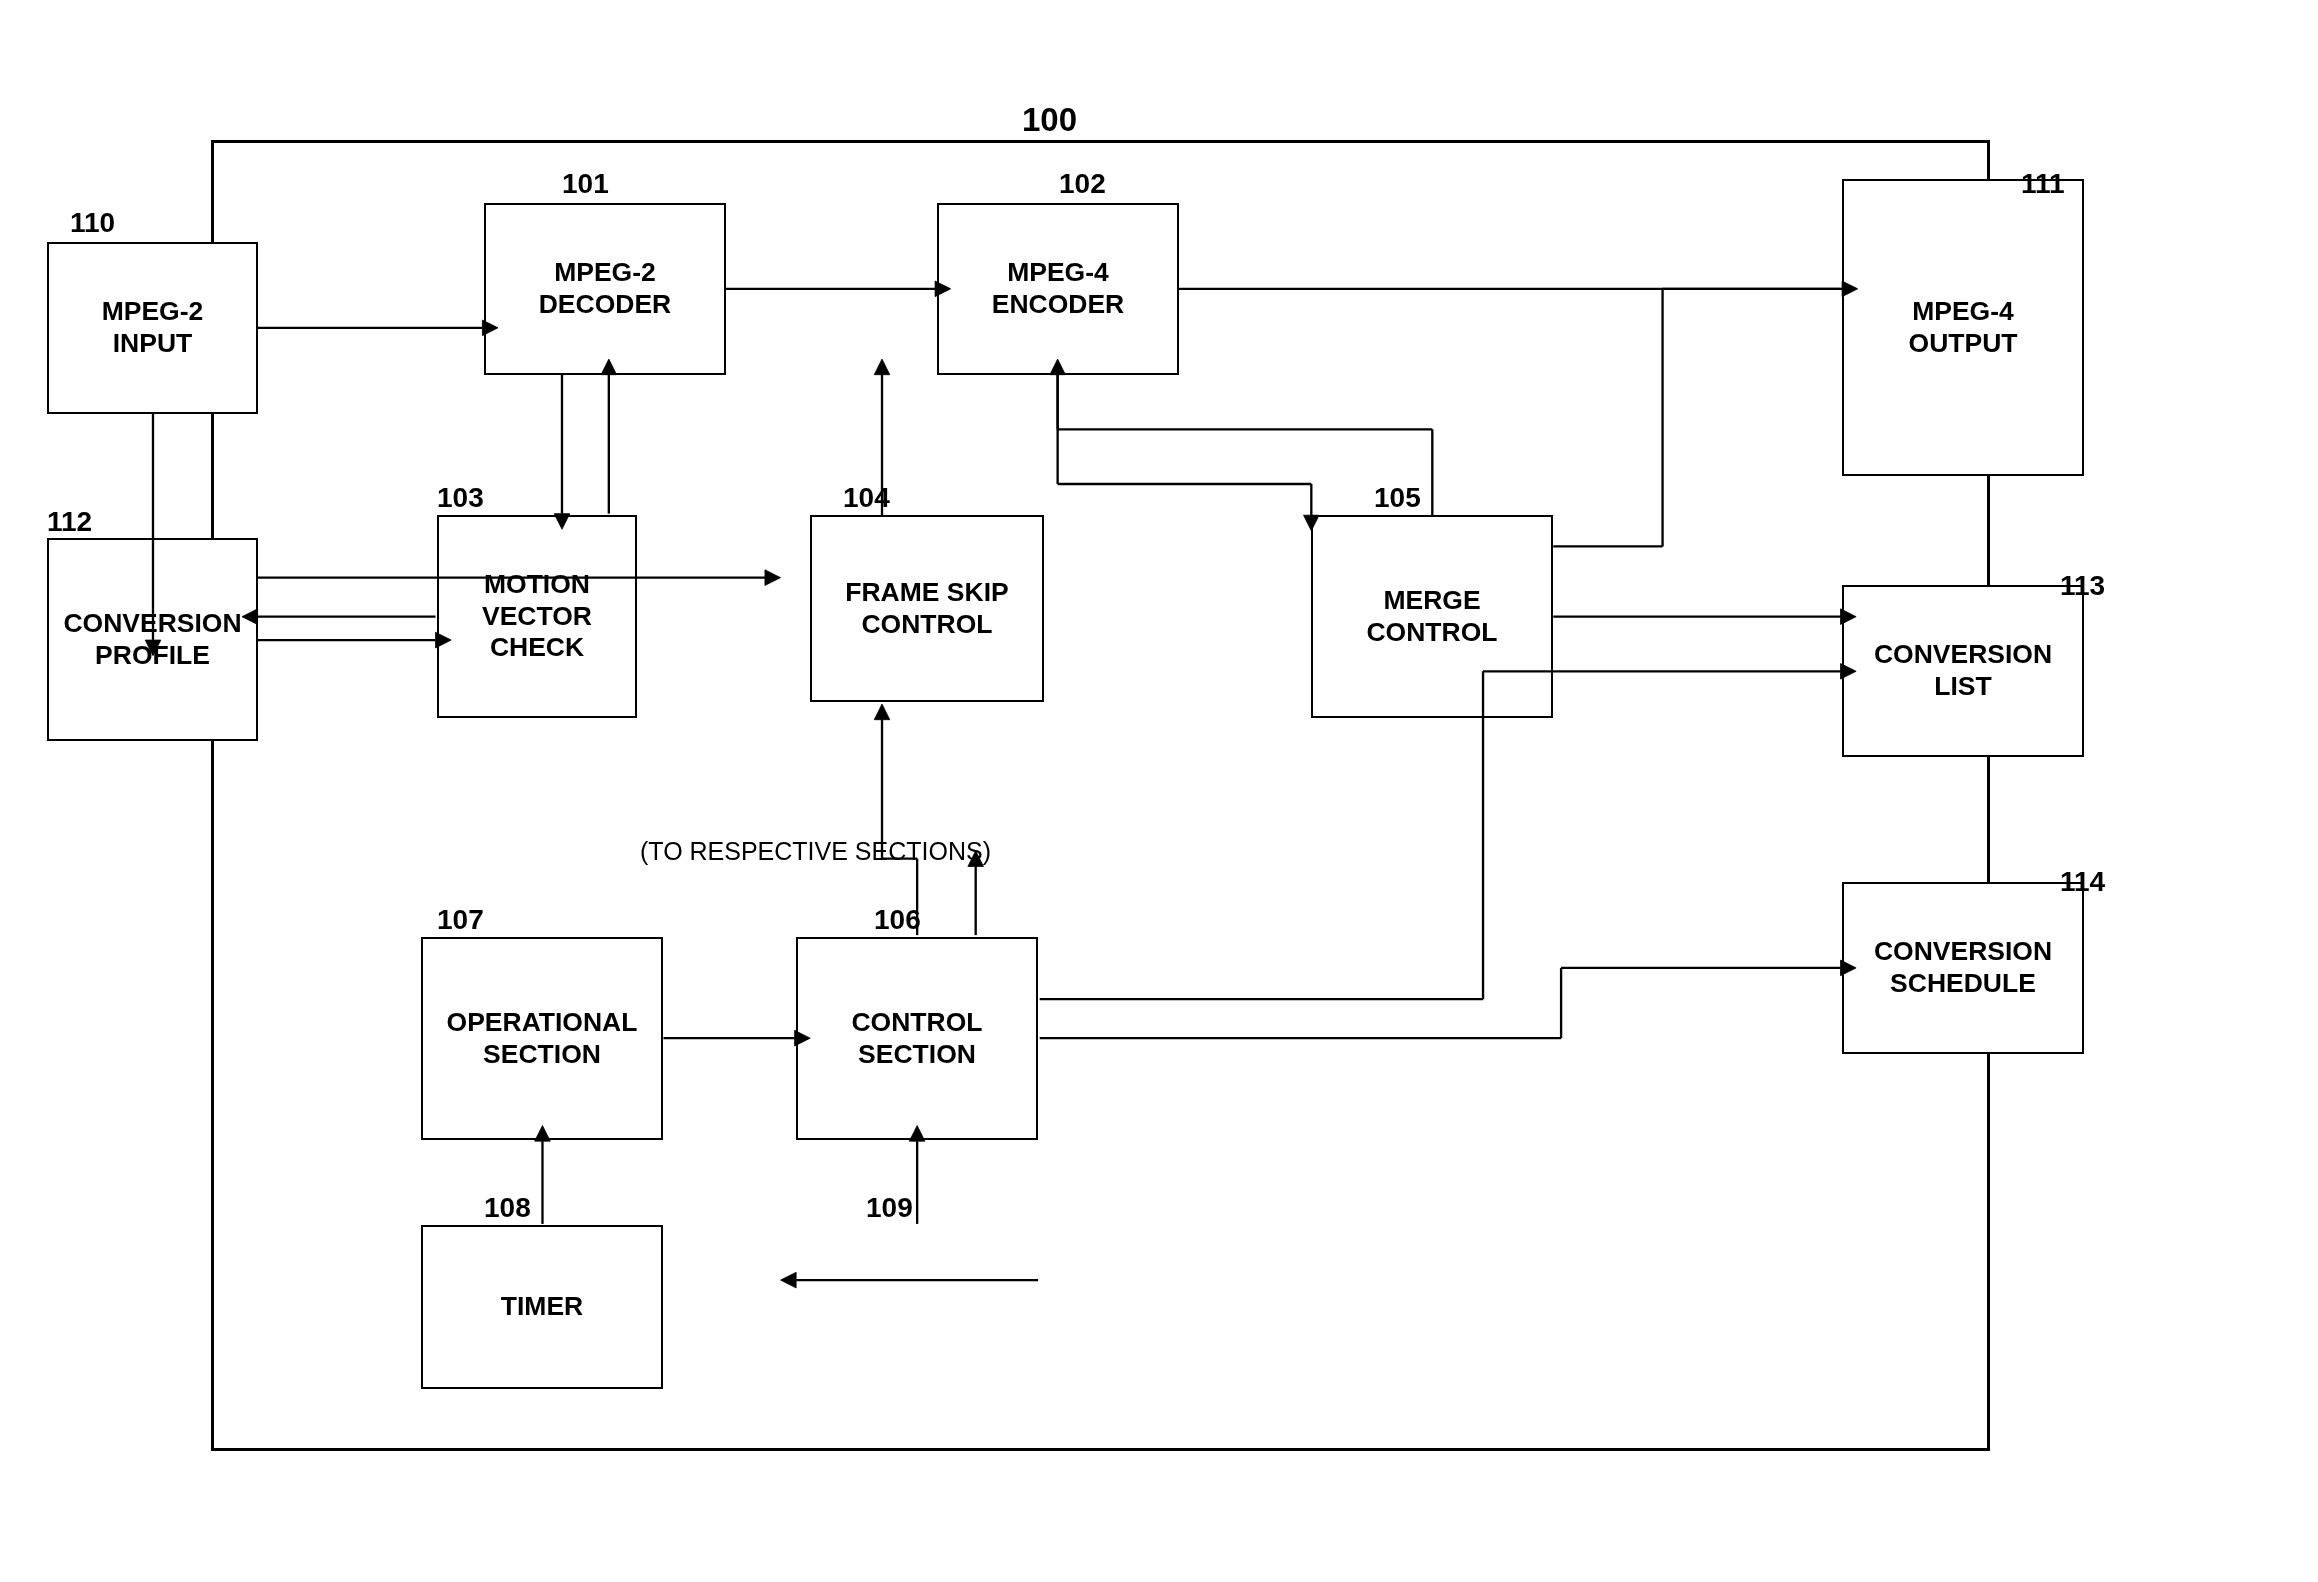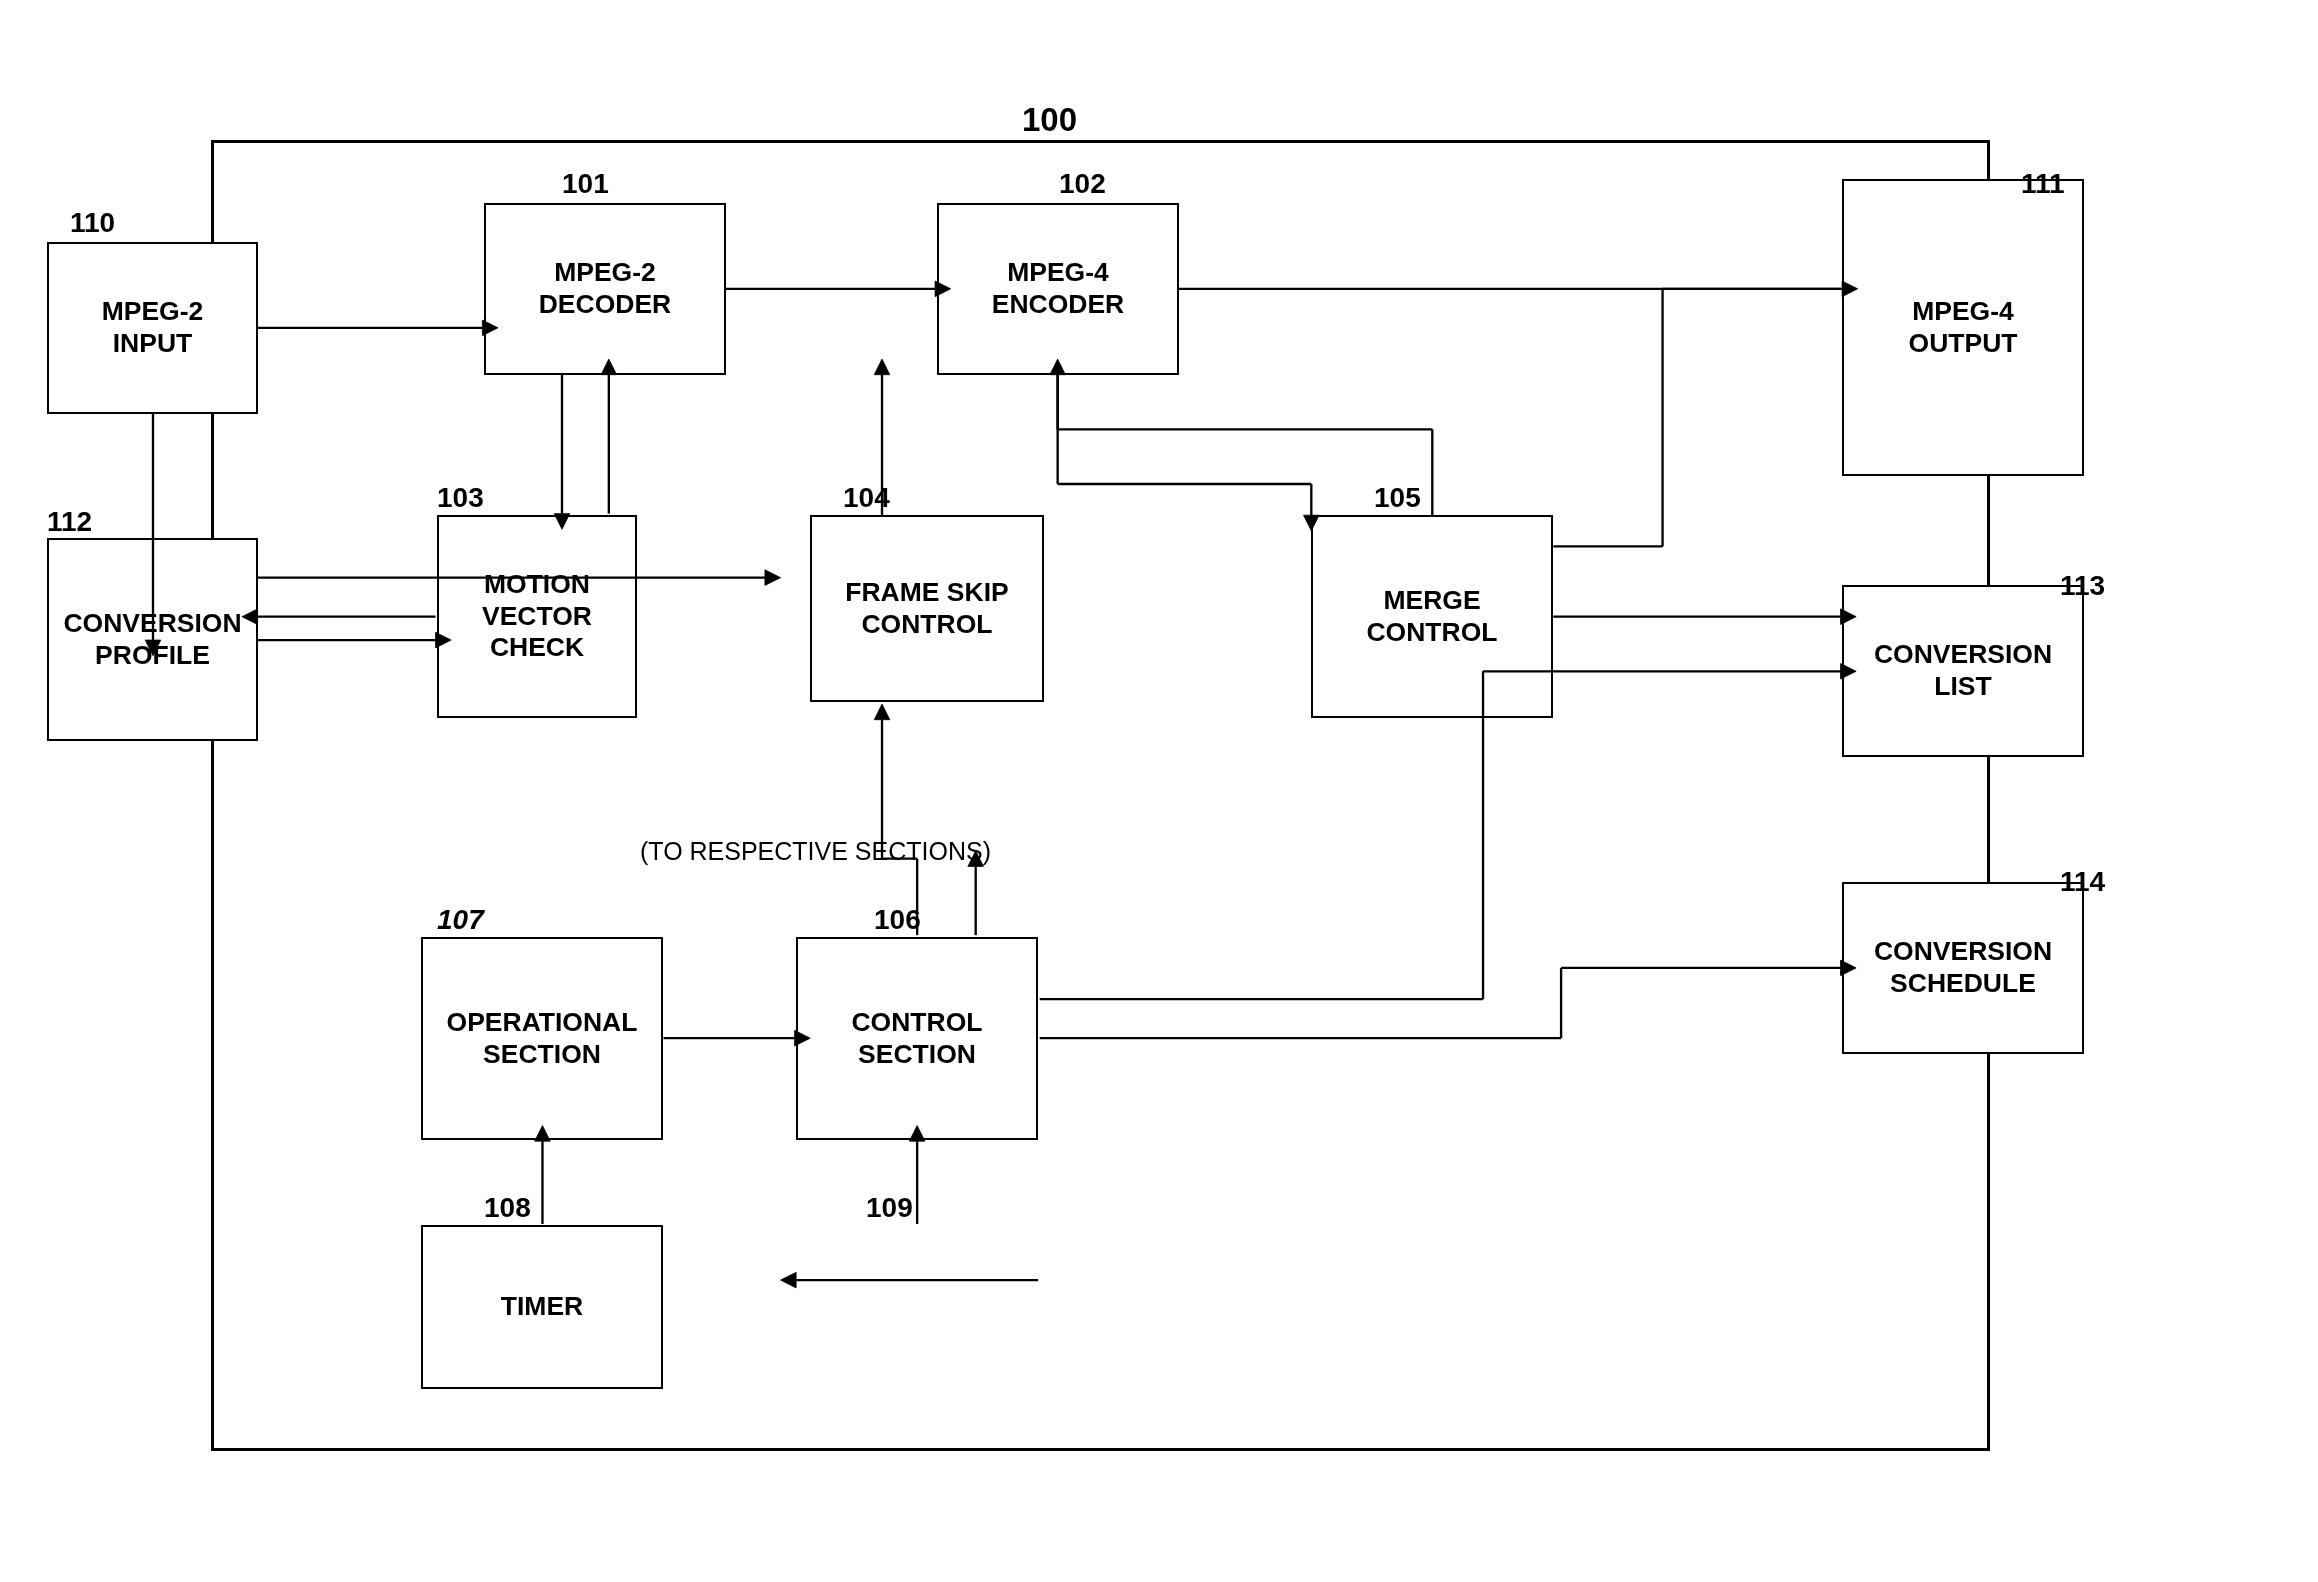--- a/index.html
+++ b/index.html
@@ -105,21 +105,21 @@
   <div class="label" style="left: 843px; top: 482px;">104</div>
 
   <div class="block" style="left: 1311px; top: 515px; width: 242px; height: 203px; font-size: 26.5px;">
     <span>MERGE<br>CONTROL</span>
   </div>
   <div class="label" style="left: 1374px; top: 482px;">105</div>
 
   <div class="block" style="left: 421px; top: 937px; width: 242px; height: 203px; font-size: 26.5px;">
     <span>OPERATIONAL<br>SECTION</span>
   </div>
-  <div class="label" style="left: 437px; top: 904px; font-style: italic;">107</div>
+  <div class="label" style="left: 437px; top: 904px;">107</div>
 
   <div class="block" style="left: 796px; top: 937px; width: 242px; height: 203px; font-size: 26.5px;">
     <span>CONTROL<br>SECTION</span>
   </div>
   <div class="label" style="left: 874px; top: 904px;">106</div>
 
   <div class="block" style="left: 421px; top: 1225px; width: 242px; height: 164px; font-size: 26.5px;">
     <span>TIMER</span>
   </div>
   <div class="label" style="left: 484px; top: 1192px;">108</div>

